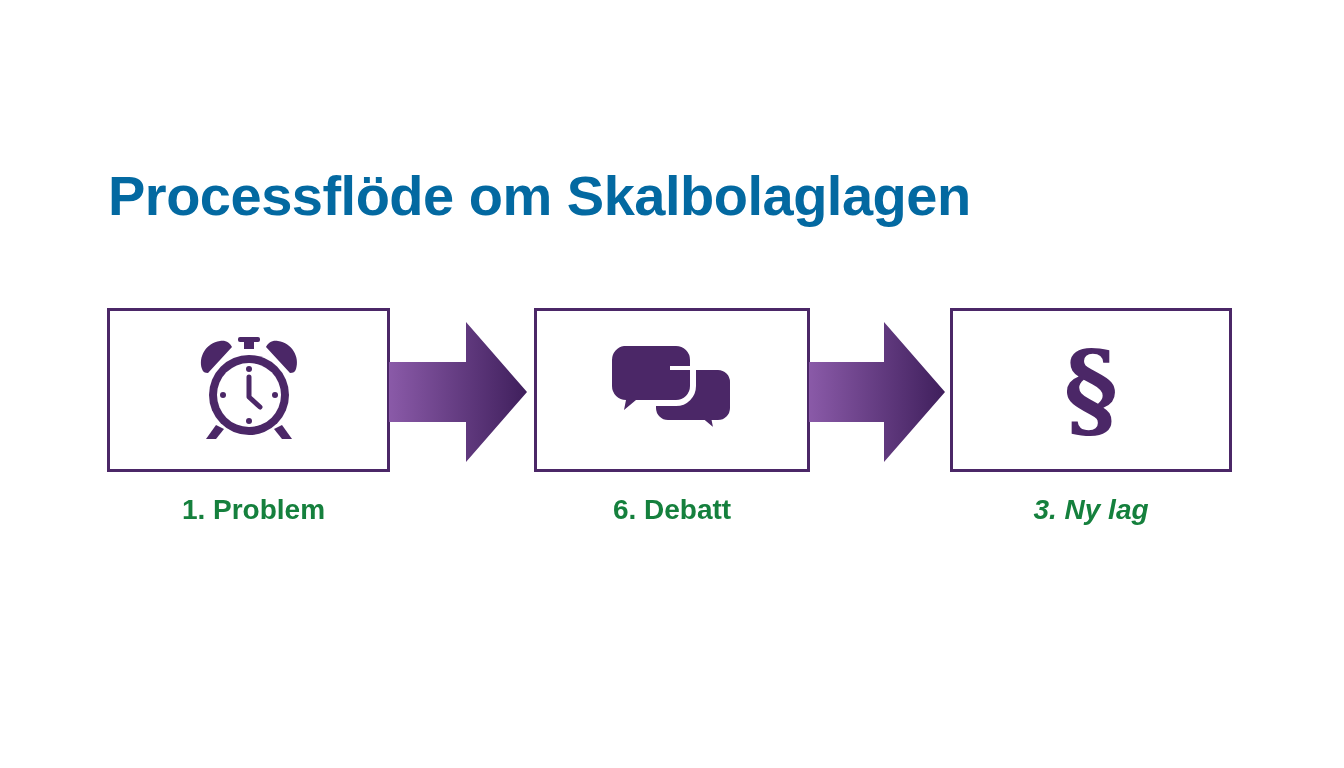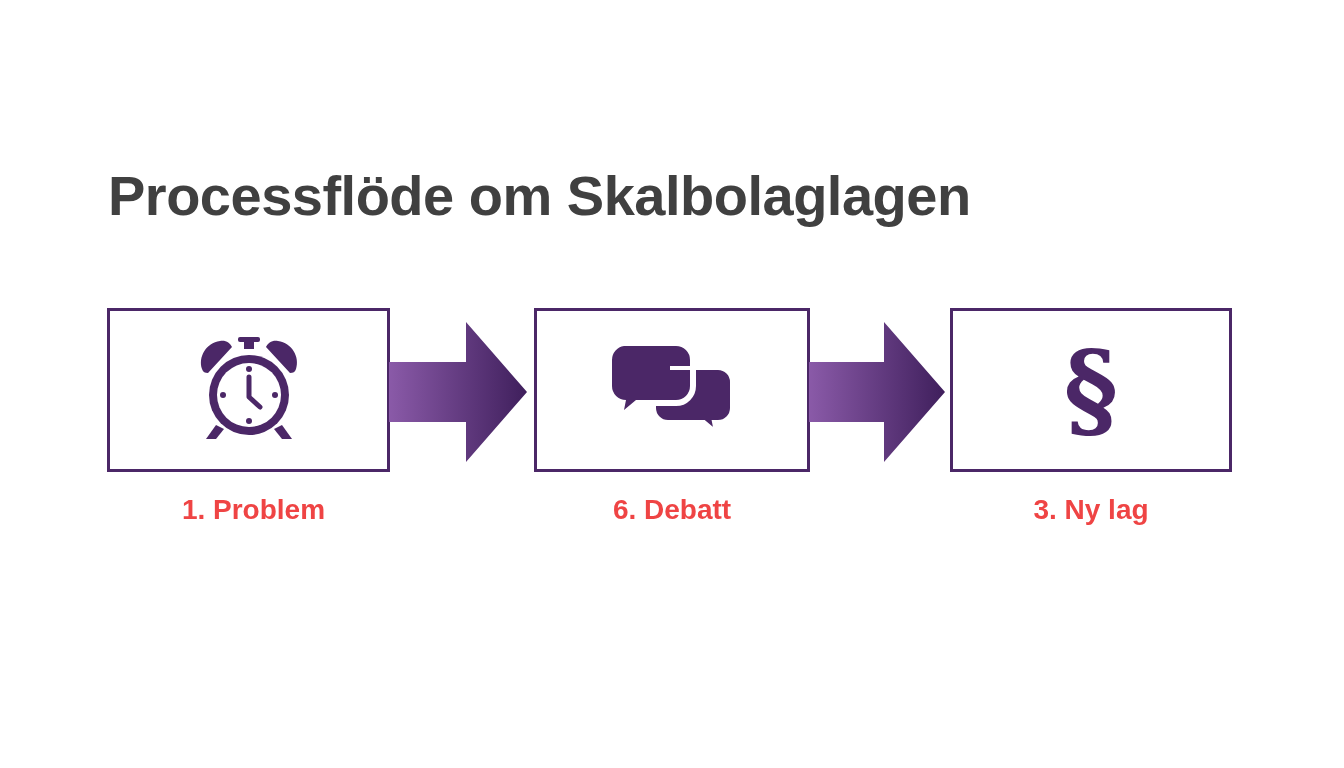--- a/index.html
+++ b/index.html
@@ -16,42 +16,42 @@
       color: #4b2767;
     }
     .title {
       position: absolute;
       left: 108px;
       top: 160px;
       margin: 0;
       font-size: 56px;
       font-weight: bold;
       letter-spacing: -0.5px;
-      color: #404040;
+      color: #0369a1;
       white-space: nowrap;
       line-height: 72px;
     }
     .box {
       position: absolute;
       top: 308px;
       height: 164px;
       box-sizing: border-box;
       border: 3px solid #4b2767;
       background: #ffffff;
       display: flex;
       align-items: center;
       justify-content: center;
     }
     .box svg { display: block; }
     .label {
       position: absolute;
       top: 492px;
       font-size: 28px;
       font-weight: bold;
-      color: #ef4444;
+      color: #15803d;
       text-align: center;
       white-space: nowrap;
       line-height: 36px;
     }
     .arrow {
       position: absolute;
       top: 322px;
       height: 140px;
     }
     .section-sign {
@@ -122,13 +122,13 @@
       <stop offset="0%" stop-color="#8a5aa8"></stop>
       <stop offset="100%" stop-color="#3f1f5c"></stop>
     </linearGradient>
   </defs>
   <polygon points="0,40 75,40 75,0 136,70 75,140 75,100 0,100" fill="url(#arrGrad2)"></polygon>
 </svg>
 
 <div class="box" style="left:950px; width:282px;">
   <span class="section-sign">§</span>
 </div>
-<div class="label" style="left:950px; width:282px;">3. Ny lag</div>
+<div class="label" style="left:950px; width:282px;font-style:italic;">3. Ny lag</div>
 
 </body></html>

